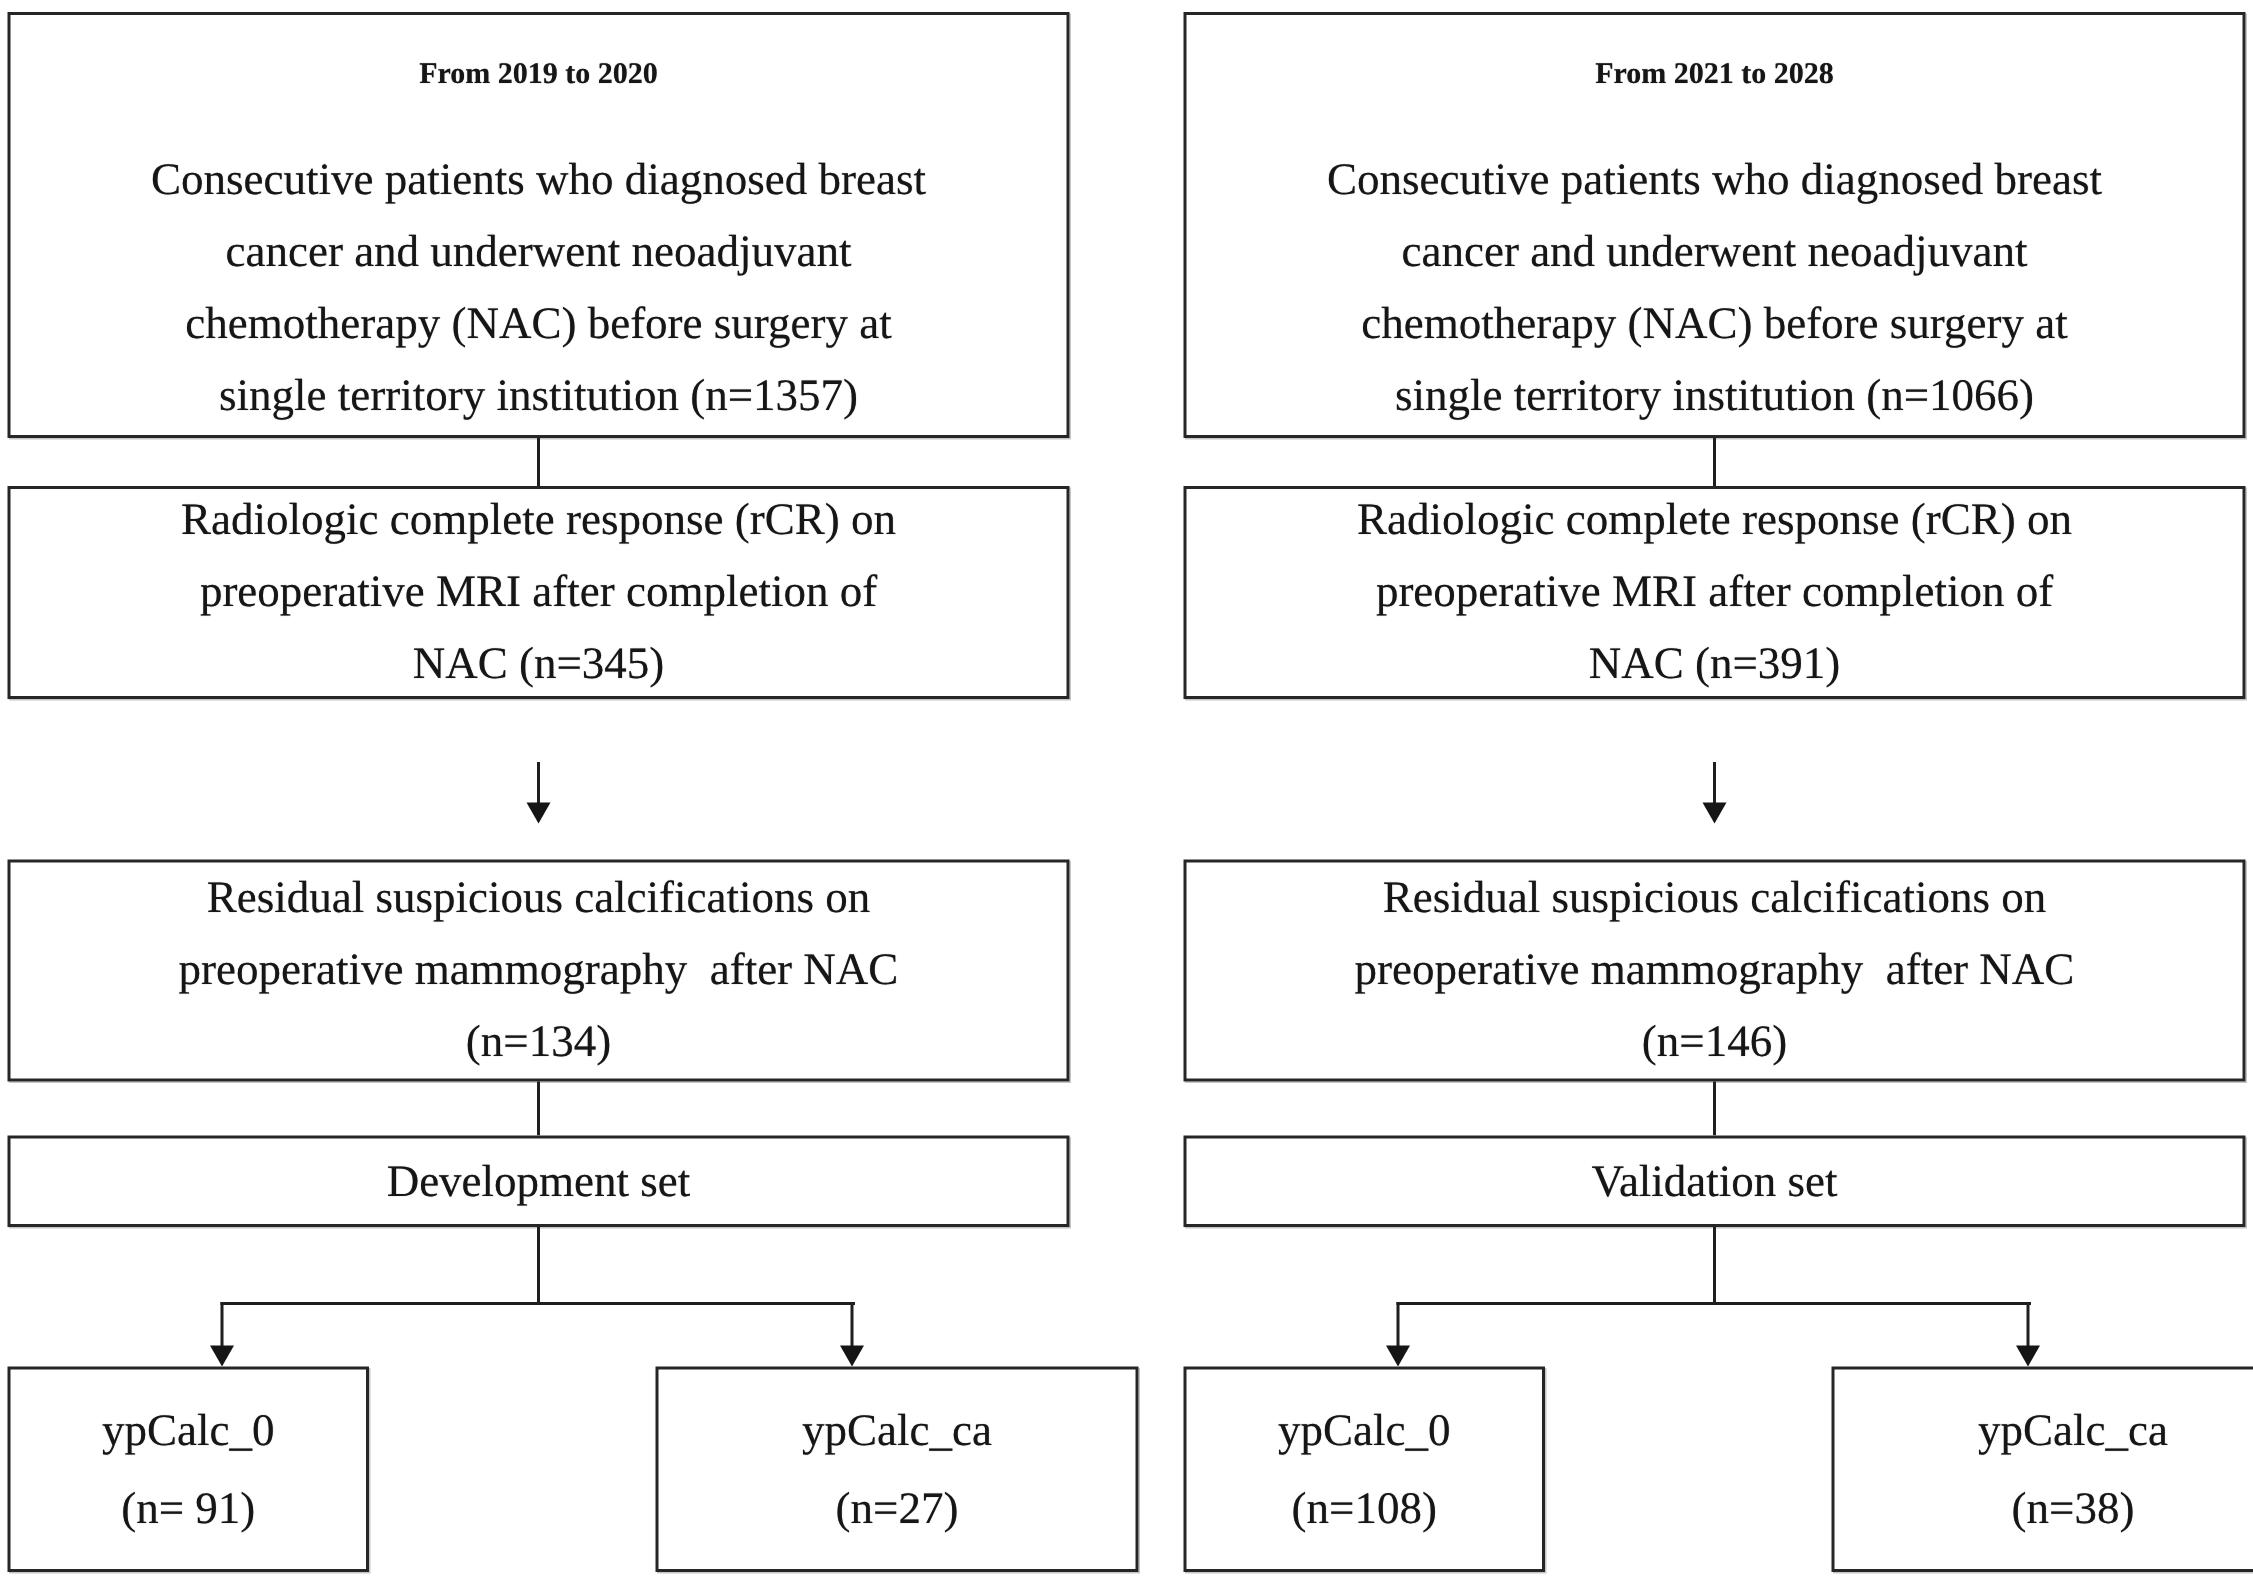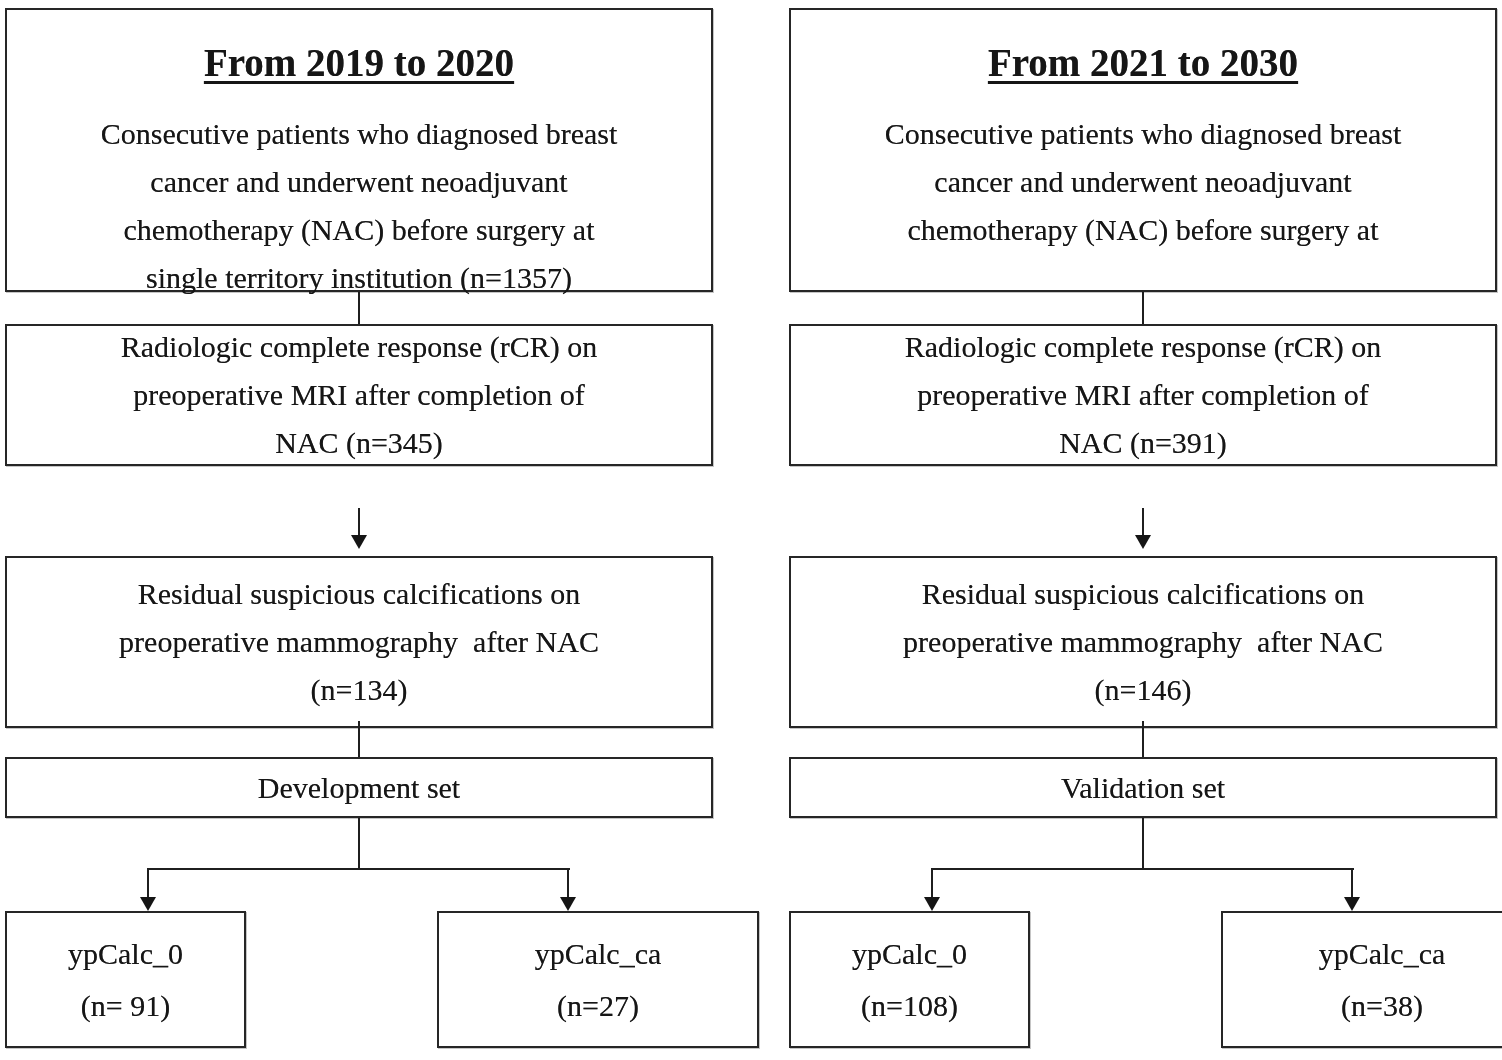--- a/index.html
+++ b/index.html
@@ -19,33 +19,32 @@
   .box {
     position: absolute; left: 0; width: 708px;
     border: 2.5px solid #262626; background: #ffffff;
     box-sizing: border-box;
     display: flex; flex-direction: column;
     align-items: center; justify-content: center;
     box-shadow: 1px 1px 0 rgba(90,90,90,0.35);
   }
   .box1 { top: 8px;   height: 284px; justify-content: flex-start; padding-top: 16px; }
   .box2 { top: 324px; height: 142px; }
-  .box3 { top: 556px; height: 172px; }
+  .box3 { top: 573px; height: 148px; }
   .setbox { top: 757px; height: 61px; }
   .leaf { top: 911px; height: 137px; width: 241px; }
   .leafA { left: 0; }
   .leafB { left: 432px; width: 322px; }
 
   .period-title {
-    font-size: 39px; font-weight: bold; line-height: 46px;
-    text-decoration: underline; text-underline-offset: 5px;
+    font-size: 20px; font-weight: bold; line-height: 46px;
+    text-underline-offset: 5px;
     text-decoration-thickness: 2.5px;
     margin-bottom: 24px; white-space: pre;
     text-shadow: 0 0 0.6px rgba(0,0,0,0.6);
-    margin-top: 14px;
   }
   .box-line {
     font-size: 30px; font-weight: normal; line-height: 48px;
     white-space: pre; text-align: center;
     text-shadow: 0 0 0.6px rgba(0,0,0,0.6);
   }
   .setbox .box-line { line-height: 36px; }
   .leaf .box-line { line-height: 52px; }
 
   .vline { position: absolute; width: 2px; background: #1f1f1f; }
@@ -119,24 +118,25 @@
       <div class="box-line">(n= 91)</div>
     </div>
     <div class="box leaf leafB">
       <div class="box-line">ypCalc_ca</div>
       <div class="box-line">(n=27)</div>
     </div>
   </div>
 
   <div class="column col-right">
     <div class="box box1">
-      <div class="period-title">From 2021 to 2030</div>
+      <div class="period-title">From 2021 to 2028</div>
       <div class="box-line">Consecutive patients who diagnosed breast</div>
       <div class="box-line">cancer and underwent neoadjuvant</div>
       <div class="box-line">chemotherapy (NAC) before surgery at</div>
+      <div class="box-line">single territory institution (n=1066)</div>
     </div>
 
     <div class="vline conn1-line"></div>
     <div class="arrowhead conn1-head"></div>
 
     <div class="box box2">
       <div class="box-line">Radiologic complete response (rCR) on</div>
       <div class="box-line">preoperative MRI after completion of</div>
       <div class="box-line">NAC (n=391)</div>
     </div>

